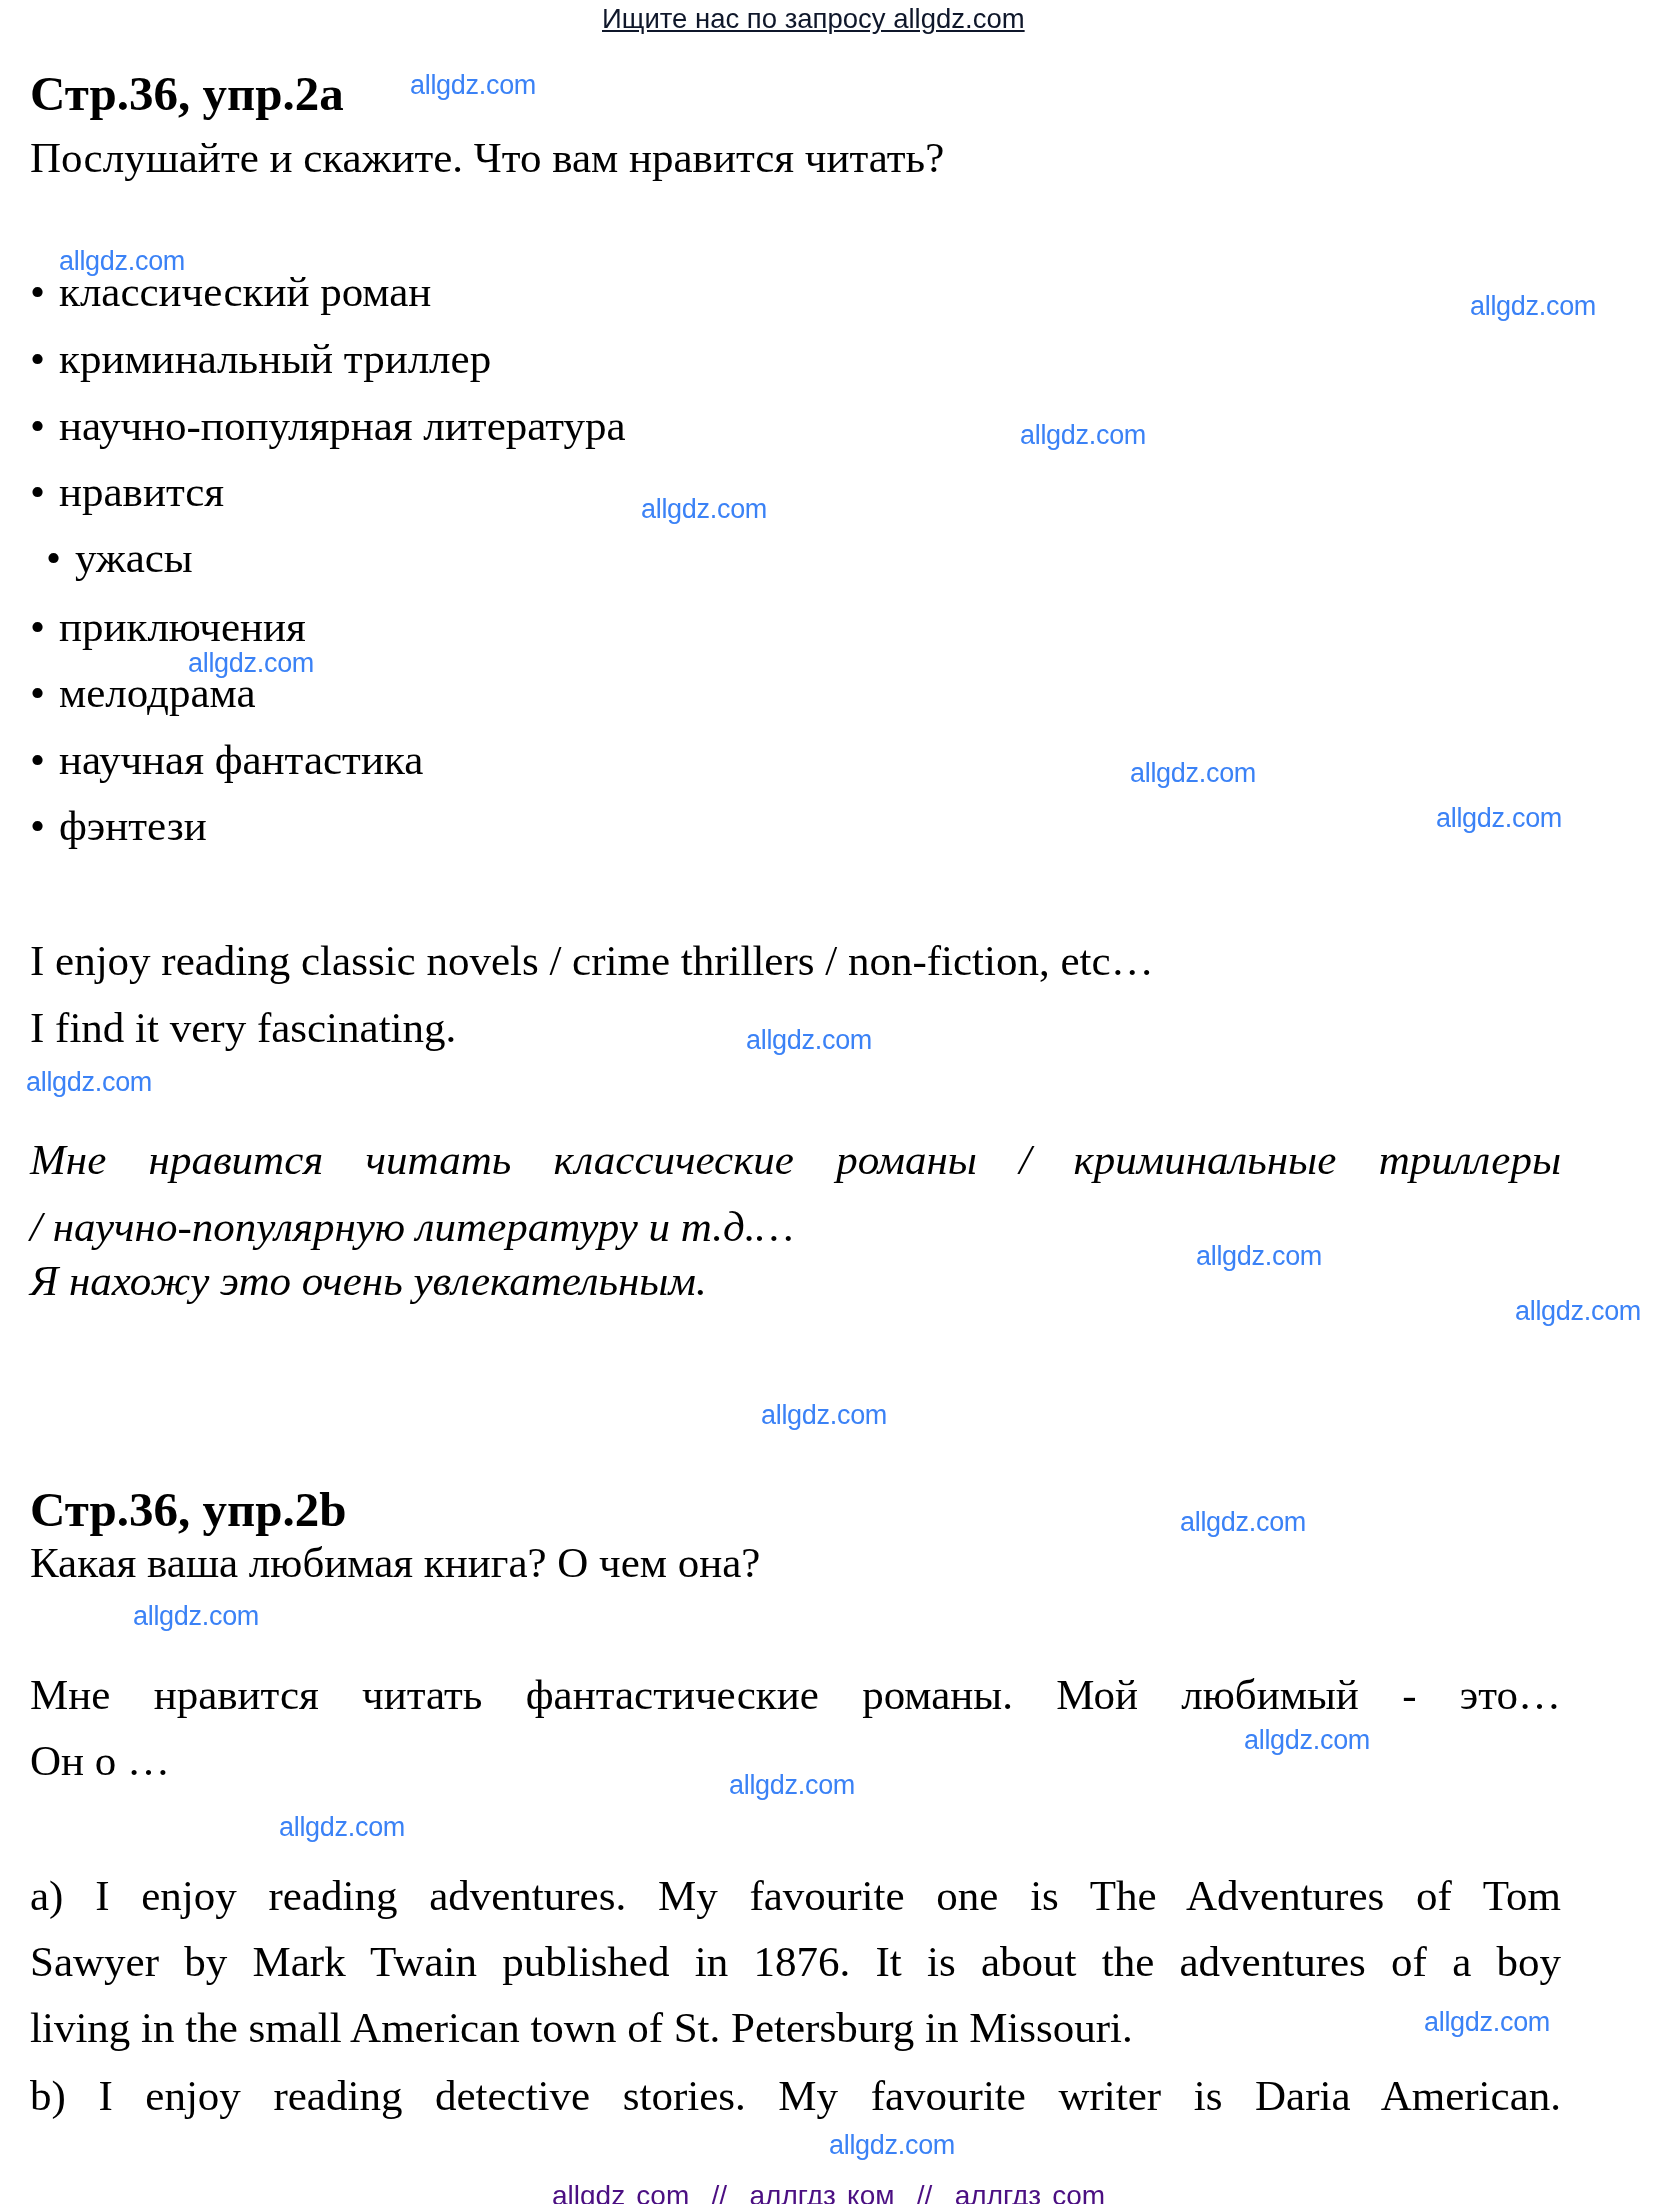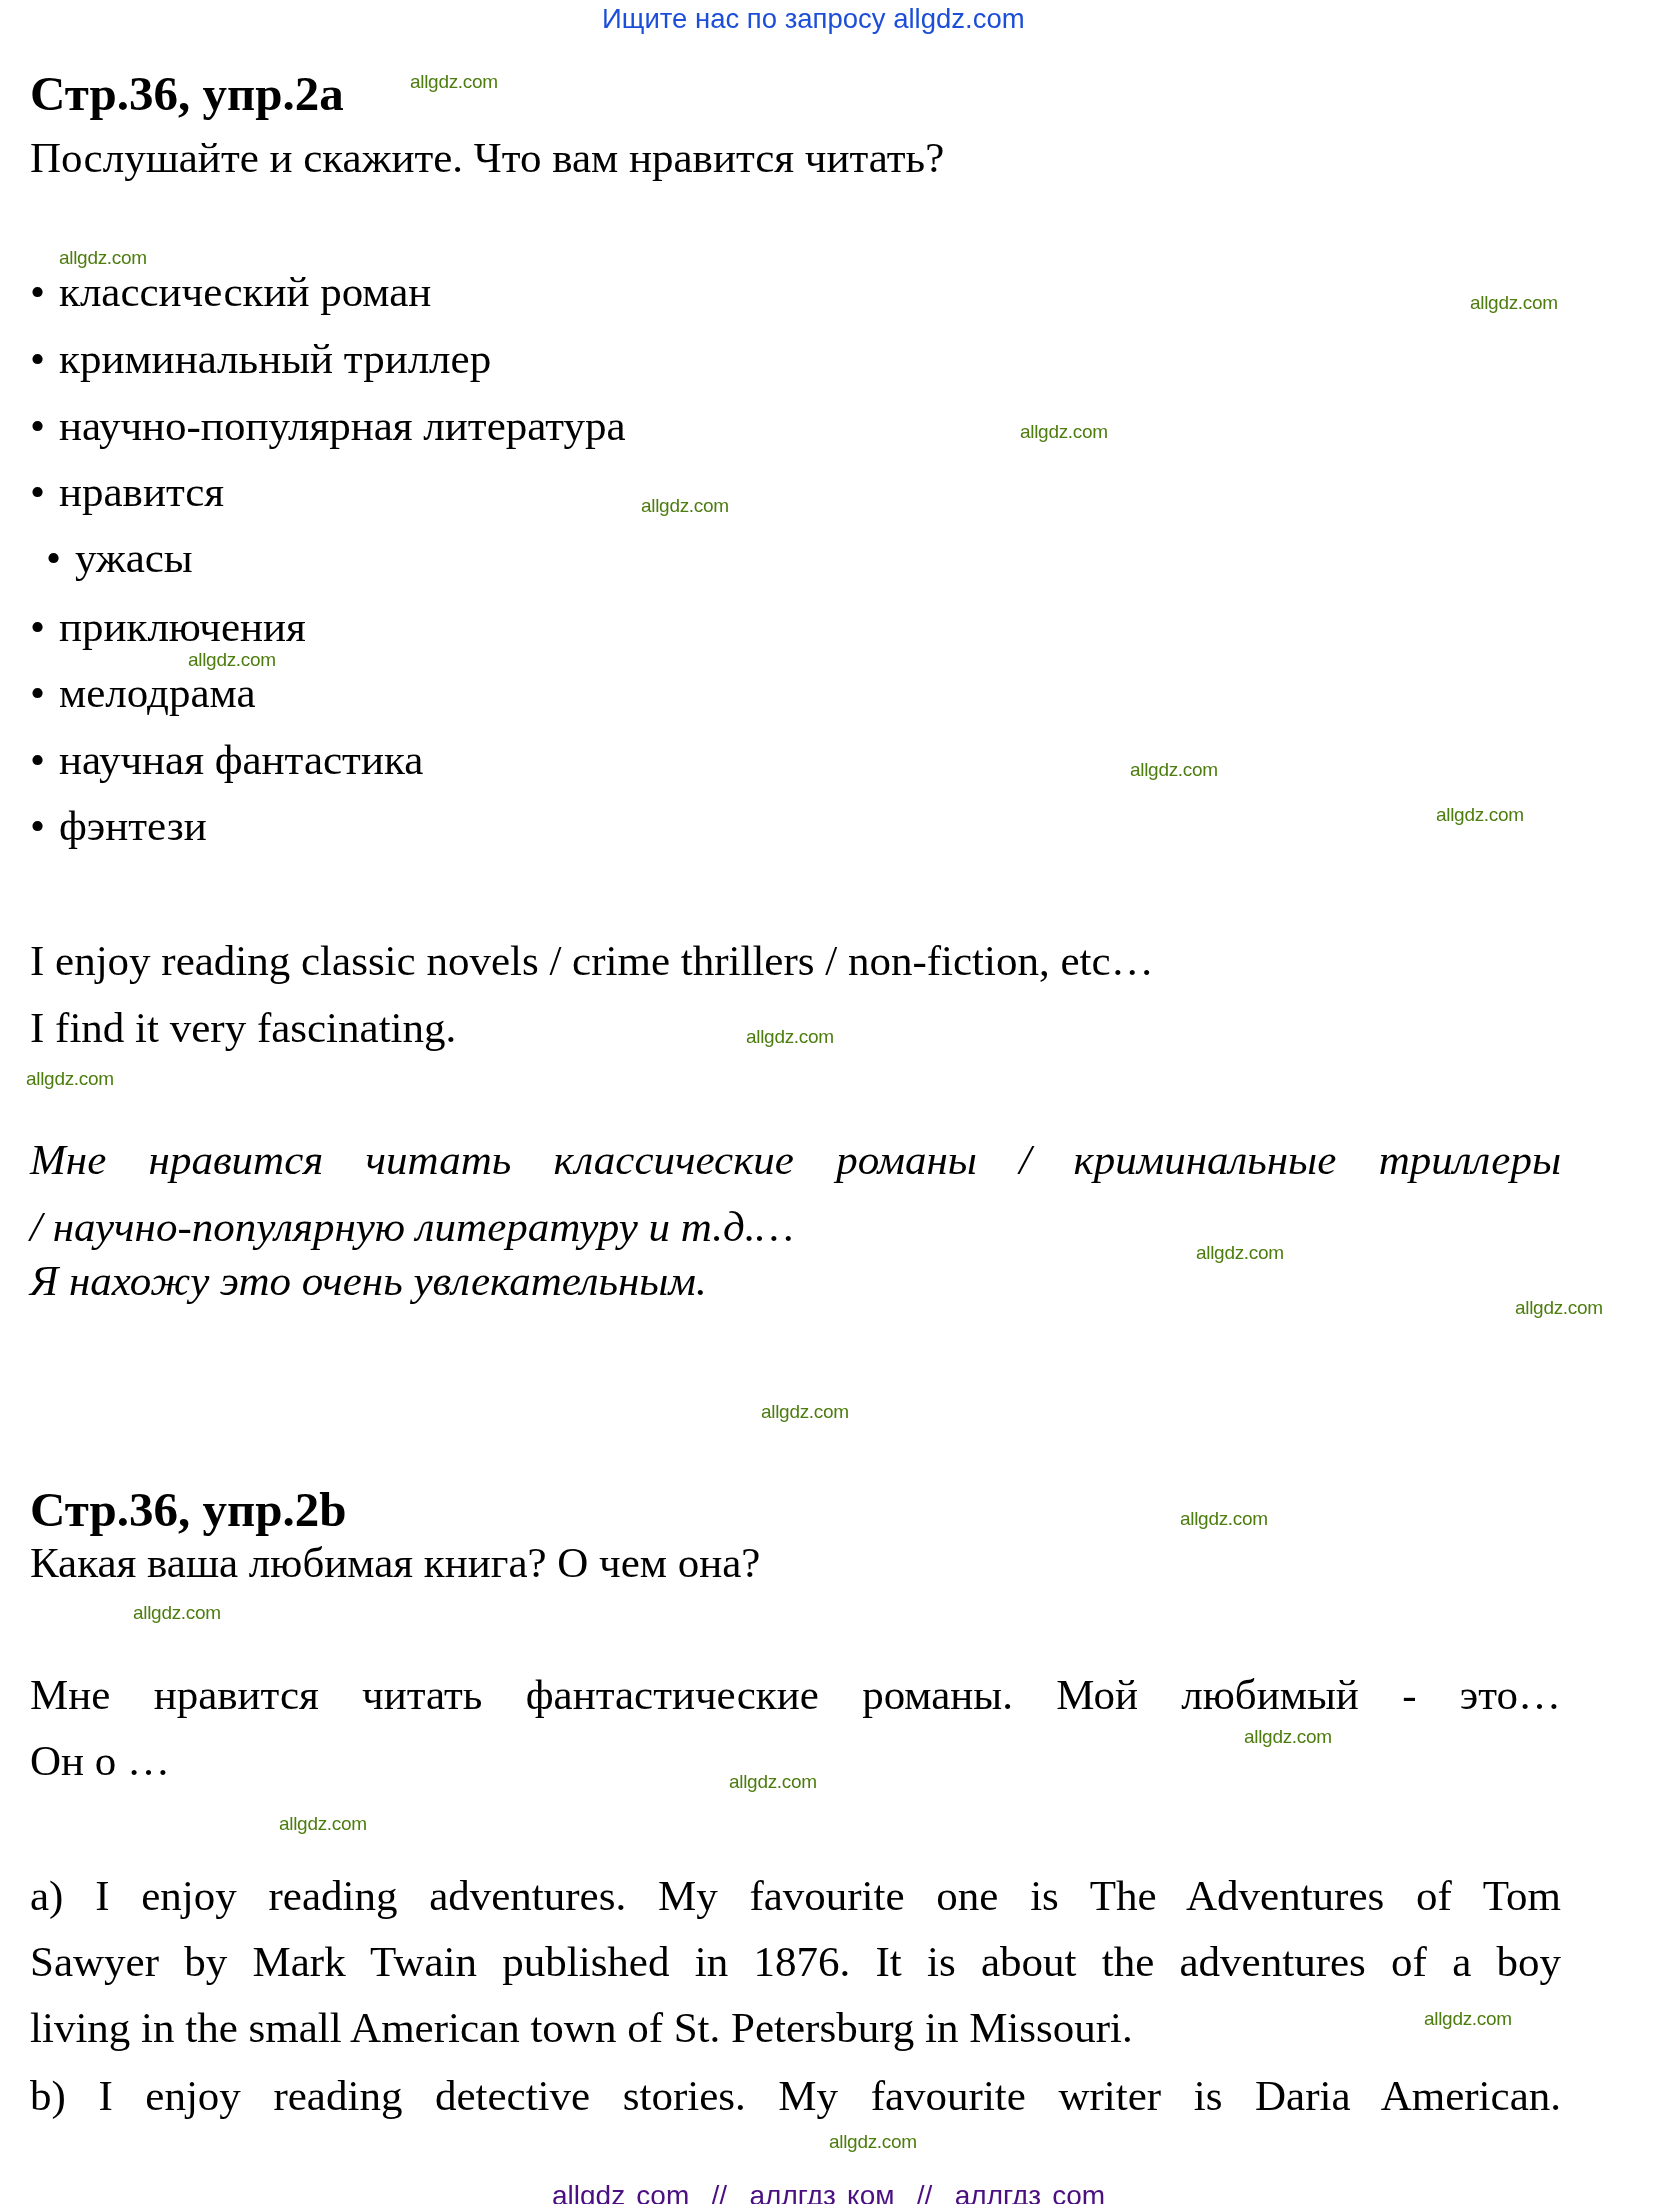--- a/index.html
+++ b/index.html
@@ -2,29 +2,29 @@
 <html style="font-size:13.8px"><head>
 <meta charset="utf-8">
 <style>
   html, body { margin:0; padding:0; background:#ffffff; }
   body { width:1654px; height:2204px; position:relative; overflow:hidden; }
   .abs { position:absolute; white-space:nowrap; }
   .serif { font-family:"Liberation Serif", "DejaVu Serif", serif; color:#000; font-size:43px; line-height:1; }
   .heading { font-weight:bold; font-size:49px; }
   .italic { font-style:italic; }
   .just { text-align:justify; text-align-last:justify; white-space:normal; }
-  .wm { font-family:"Liberation Sans", "DejaVu Sans", sans-serif; font-size:19px; color:#4d7c0f; line-height:1; letter-spacing:-0.3px; }
+  .wm { font-family:"Liberation Sans", "DejaVu Sans", sans-serif; font-size:27px; color:#3b82f6; line-height:1; letter-spacing:-0.3px; }
   .top-banner { font-family:"Liberation Sans", "DejaVu Sans", sans-serif; font-size:27.5px; line-height:1; }
   .footer-links { font-family:"Liberation Sans", "DejaVu Sans", sans-serif; font-size:28px; line-height:1; word-spacing:3.4px; }
   .bullet-dot { display:inline-block; width:29px; }
 </style>
 </head>
 <body>
 
-<div class="abs top-banner" style="left:602px; top:5.2px; color:#1d4ed8;">Ищите нас по запросу allgdz.com</div>
+<div class="abs top-banner" style="left:602px; top:5.2px; color:#0f172a;text-decoration:underline;">Ищите нас по запросу allgdz.com</div>
 
 <div class="abs serif heading" style="left:30px; top:69px;">Стр.36, упр.2а</div>
 <div class="abs serif" style="left:30px; top:136px;">Послушайте и скажите. Что вам нравится читать?</div>
 
 <div>
   <div class="abs serif" style="left:30px; top:270px;"><span class="bullet-dot">•</span><span>классический роман</span></div>
   <div class="abs serif" style="left:30px; top:337px;"><span class="bullet-dot">•</span><span>криминальный триллер</span></div>
   <div class="abs serif" style="left:30px; top:404px;"><span class="bullet-dot">•</span><span>научно-популярная литература</span></div>
   <div class="abs serif" style="left:30px; top:470px;"><span class="bullet-dot">•</span><span>нравится</span></div>
   <div class="abs serif" style="left:30px; top:536px;margin-left:16px;"><span class="bullet-dot">•</span><span>ужасы</span></div>

